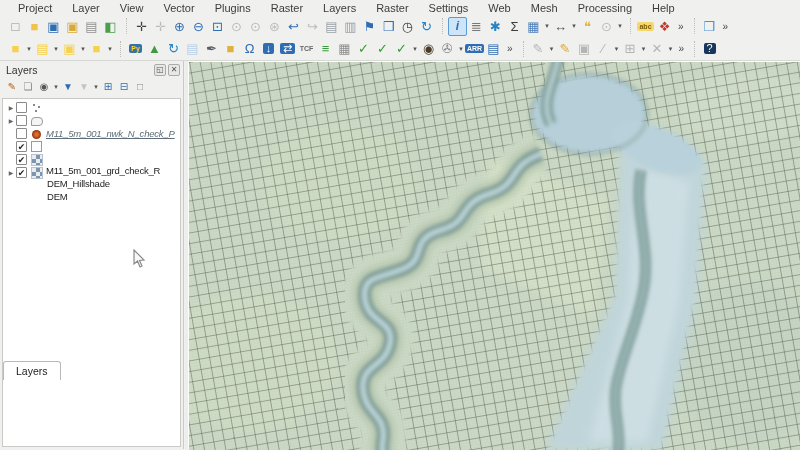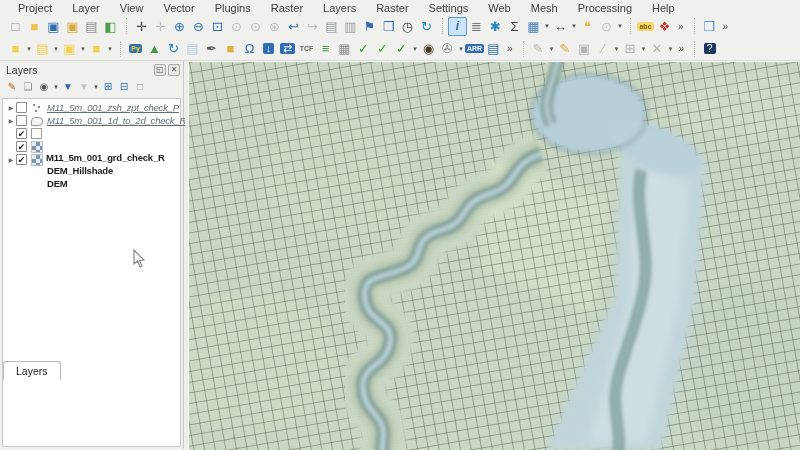--- a/index.html
+++ b/index.html
@@ -38,21 +38,21 @@
   #panel-toolbar { height:20px; display:flex; align-items:center; padding-left:4px; }
   #panel-toolbar .ic { width:16px; height:16px; font-size:10px; }
   #layer-list { flex:1; background:#ffffff; border:1px solid #c9c9c7; margin:1px 2px 2px 2px; padding-top:2px; }
   .lrow { display:flex; align-items:center; height:13px; padding-left:3px; }
   .arrow { width:10px; font-size:6px; color:#666; text-align:center; flex:0 0 auto; }
   .cb { width:11px; height:11px; border:1px solid #8a8a8a; background:#fff; margin-right:4px;
     font-size:9px; line-height:10px; text-align:center; color:#222; flex:0 0 auto; border-radius:1px;}
   .li { width:12px; height:12px; margin-right:4px; flex:0 0 auto; position:relative; }
   .lname { font-size:9.5px; letter-spacing:-0.2px; white-space:nowrap; }
   .lname.it { font-style:italic; color:#5f6e78; text-decoration:underline; font-weight:normal; }
-  .lname.b { font-weight:bold; color:#1c1c1c;margin-top:48px; }
+  .lname.b { font-weight:normal; color:#1c1c1c;margin-top:48px; }
 
   
   .li-points { background:
       radial-gradient(circle at 3px 3px,#8a8a8a 1.1px,transparent 1.5px),
       radial-gradient(circle at 8px 5px,#8a8a8a 1.1px,transparent 1.5px),
       radial-gradient(circle at 5px 9px,#8a8a8a 1.1px,transparent 1.5px); }
   .li-bubble { width:12px; height:9px; margin-top:1px; border:1px solid #9a9a9a;
       border-radius:4px 4px 4px 0; background:#f4f4f4; }
   .li-marker { width:9px; height:9px; border-radius:50%; margin:1px 5px 0 1px;
       background:radial-gradient(circle,#e06a2a 25%,#8c2f12 70%); }
@@ -346,27 +346,31 @@
         </div>
         <div class="ic">
           <span style="color: rgb(136, 136, 136);">□</span>
         </div>
       </div>
     <div id="layer-list">
         <div class="lrow">
           <span class="arrow">▶</span>
           <div class="cb"></div>
           <div class="li li-points"></div>
-          <span class="lname it">M11_5m_001_zsh_zpt_check_P</span>
         </div>
         <div class="lrow">
           <span class="arrow">▶</span>
           <div class="cb"></div>
           <div class="li li-bubble"></div>
-          <span class="lname it">M11_5m_001_1d_to_2d_check_R</span>
+        </div>
+        <div class="lrow">
+          <span class="arrow"></span>
+          <div class="cb"></div>
+          <div class="li li-marker"></div>
+          <span class="lname it">M11_5m_001_nwk_N_check_P</span>
         </div>
         <div class="lrow">
           <span class="arrow"></span>
           <div class="cb on">✔</div>
           <div class="li li-poly"></div>
           <span class="lname b">M11_5m_001_grd_check_R</span>
         </div>
         <div class="lrow">
           <span class="arrow"></span>
           <div class="cb on">✔</div>

